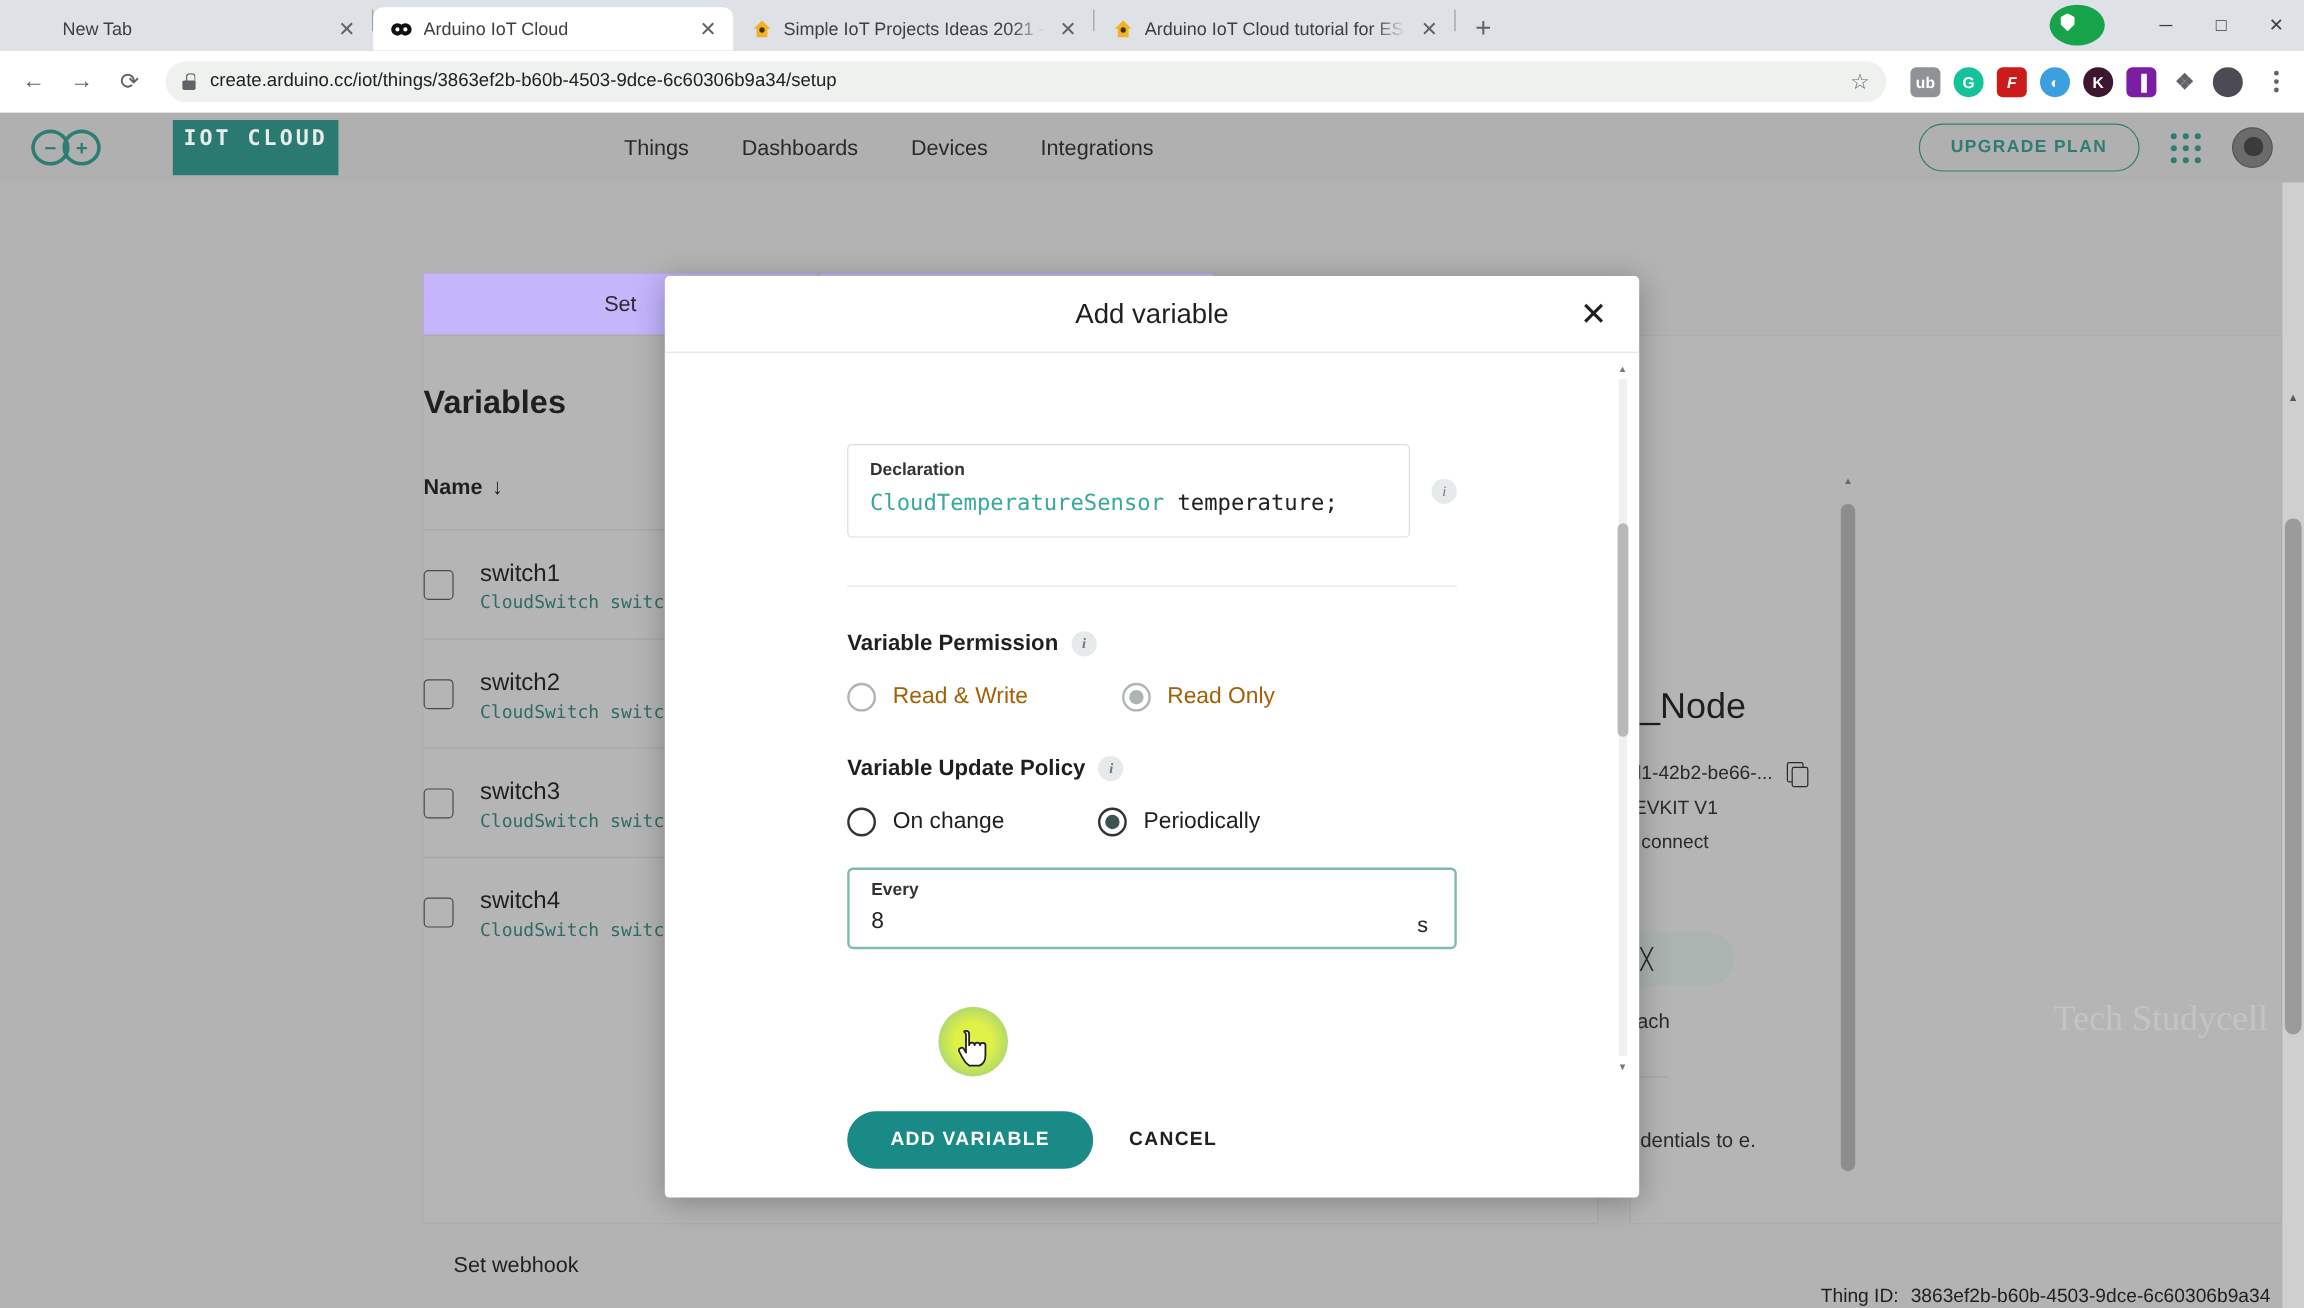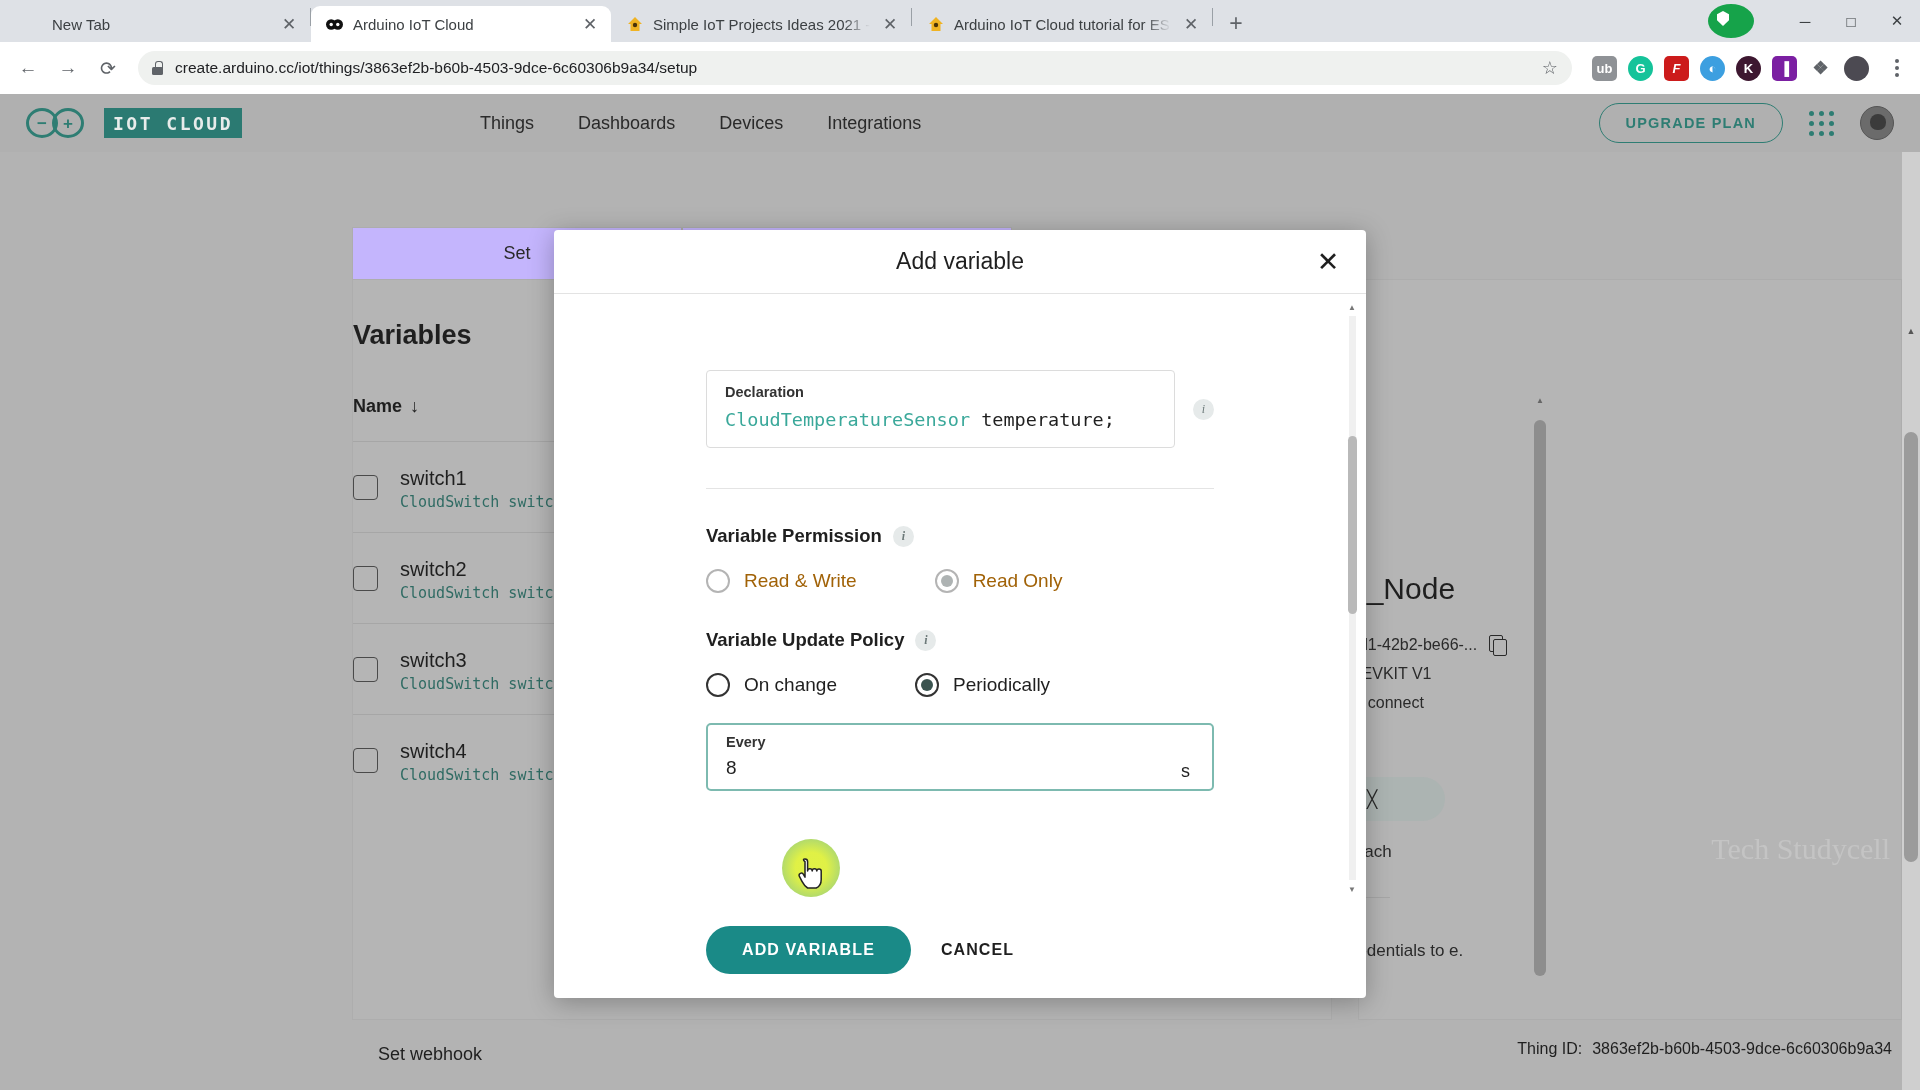--- a/index.html
+++ b/index.html
@@ -128,21 +128,22 @@
     border: 3.5px solid #2e7d73; border-radius: 50%;
     display: flex; align-items: center; justify-content: center;
     color: #2e7d73; font-size: 17px; font-weight: 700; line-height: 1;
   }
   .infinity .c.l { left: 0; }
   .infinity .c.r { left: 26px; }
   .iotcloud-badge {
     background: #2b7a72; color: #e8eceb;
     font-family: "DejaVu Sans Mono", monospace;
     font-size: 18px; font-weight: 700; letter-spacing: 2.5px;
-    padding: 5px 9px 4px;
+    padding: 5px 9px 20px;
+    margin-left: 40px;
   }
   .nav { display: flex; gap: 44px; margin-left: 238px; text-align: center; }
   .nav a { font-size: 18px; color: #2a2a2a; text-decoration: none; }
   .hdr-right {
     position: absolute; right: 26px; top: 0; height: 58px;
     display: flex; align-items: center; gap: 26px;
   }
   .upgrade-btn {
     border: 1.8px solid #2e7d73; border-radius: 22px;
     color: #2e7d73; font-size: 14.5px; font-weight: 700;
@@ -250,21 +251,21 @@
     position: absolute; right: 30px; top: 680px;
     font-family: "Liberation Serif", serif;
     font-size: 30px; color: #c4c4c4;
   }
   .setwebhook {
     position: absolute; left: 378px; top: 892px;
     font-size: 18px; color: #1f1f1f;
   }
   .thingid-bar {
     position: absolute; left: 0; right: 0; bottom: 0;
-    height: 50px; display: flex; align-items: flex-start;
+    height: 50px; display: flex; align-items: flex-end;
     justify-content: flex-end; padding-right: 28px;
     font-size: 16px; color: #1f1f1f; gap: 10px;
   }
   .thingid-bar .lbl { font-weight: 400; }
 
   
   .bg-scroll-outer {
     position: absolute; right: 0; top: 0; bottom: 0; width: 18px;
     background: #cfcfcf;
   }

